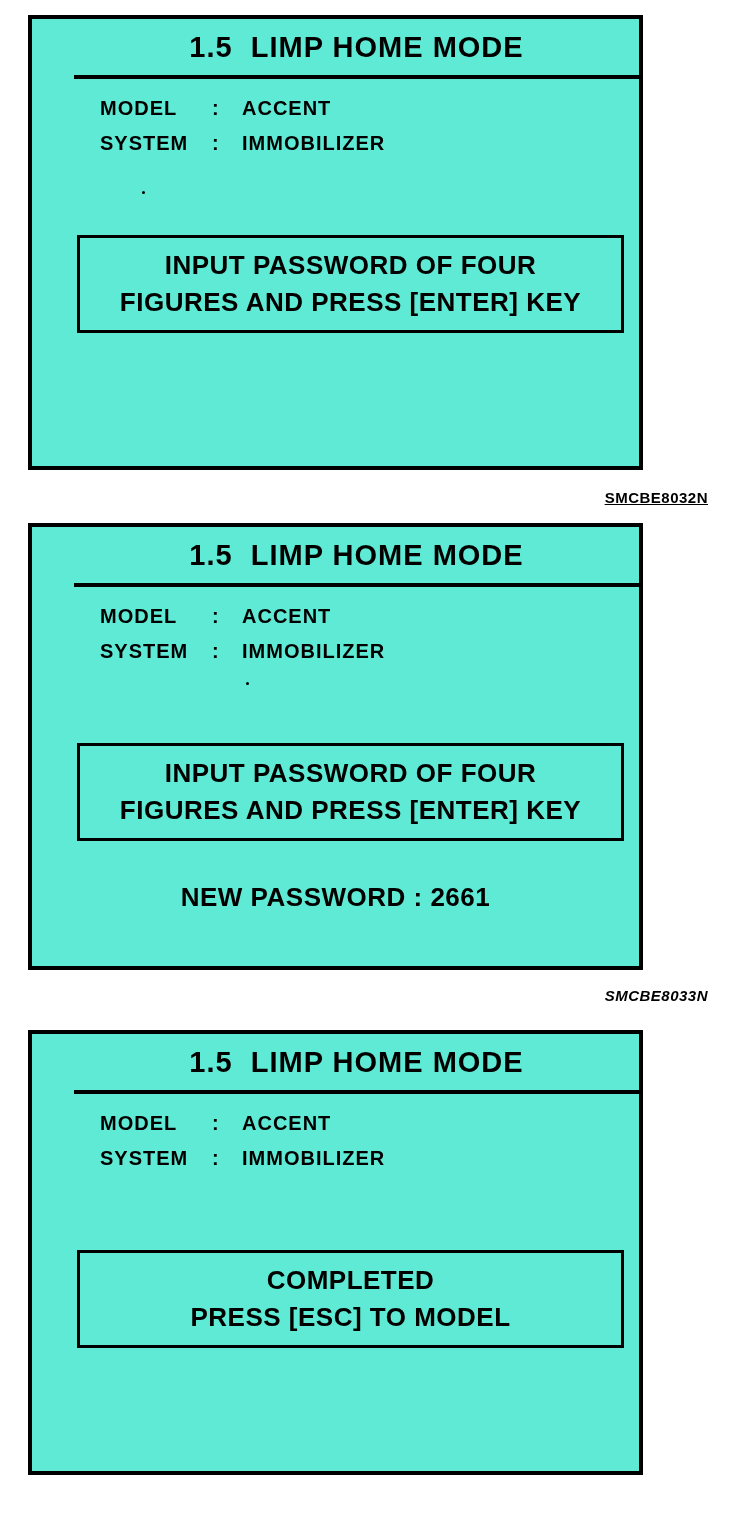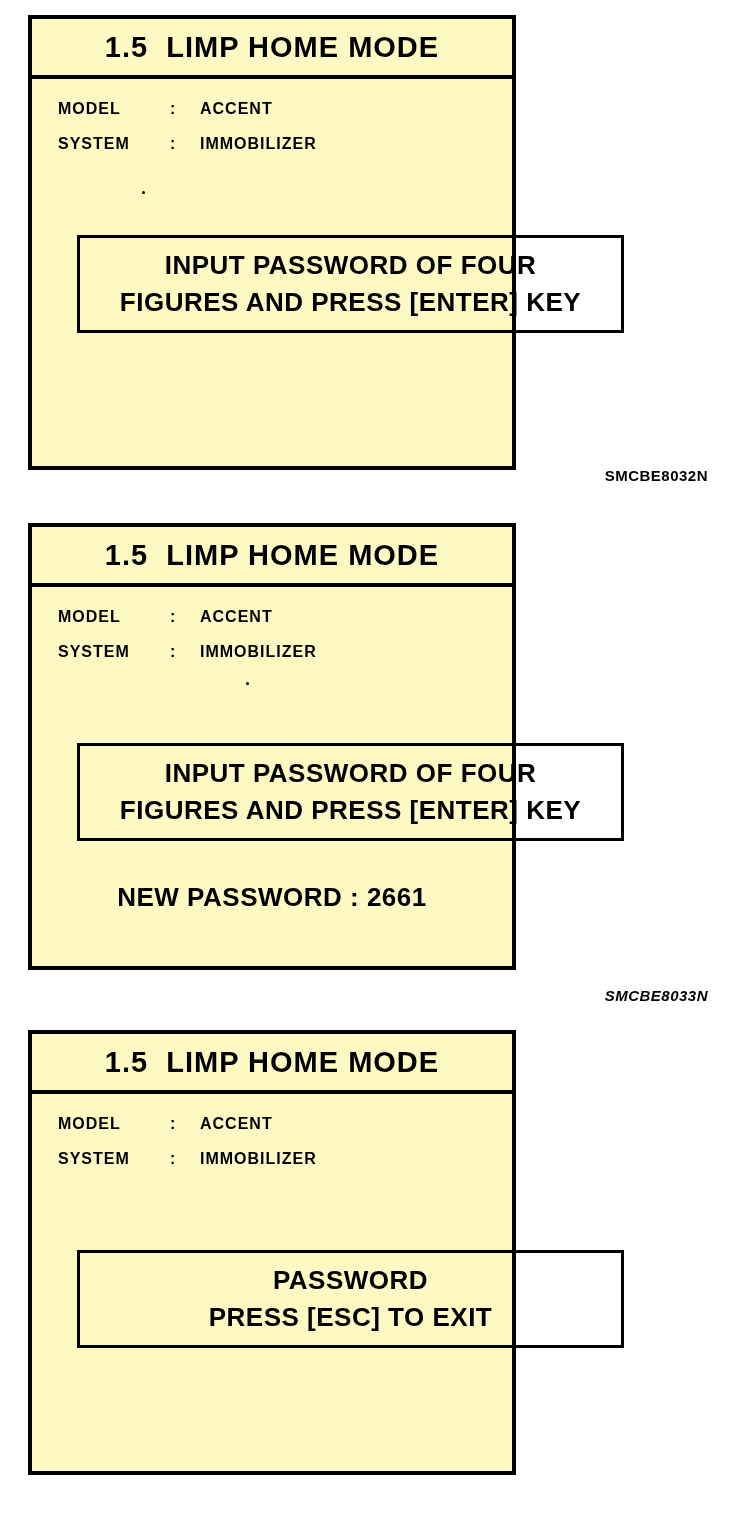--- a/index.html
+++ b/index.html
@@ -12,45 +12,46 @@
     width: 736px;
     height: 1522px;
     font-family: "Liberation Sans", sans-serif;
     font-weight: 700;
     color: #000000;
     overflow: hidden;
   }
   .screen {
     position: absolute;
     left: 28px;
-    width: 488px;
+    width: 615px;
     box-sizing: border-box;
     border: 4px solid #000;
-    background: #fef9c3;
+    background: #5eead4;
+    padding-left: 42px;
   }
   #screen1 { top: 15px;   height: 455px; }
   #screen2 { top: 523px;  height: 447px; }
   #screen3 { top: 1030px; height: 445px; }
 
   .title-bar {
     height: 56px;
     border-bottom: 4px solid #000;
     display: flex;
     align-items: center;
     justify-content: center;
   }
   .title {
     font-size: 29px;
     letter-spacing: 1px;
     white-space: pre;
   }
 
   .fields {
     margin: 12px 0 0 26px;
-    font-size: 16px;
+    font-size: 20px;
     letter-spacing: 1px;
     line-height: 35px;
   }
   .frow { display: flex; }
   .flabel { width: 112px; }
   .fsep   { width: 30px; }
 
   .msgbox {
     position: absolute;
     left: 24px;
@@ -81,21 +82,21 @@
     line-height: 30px;
     white-space: pre;
   }
 
   .caption {
     position: absolute;
     right: 28px;
     font-size: 15px;
     letter-spacing: 0.5px;
   }
-  #caption1 { top: 467px; }
+  #caption1 { top: 489px; text-decoration: underline; }
   #caption2 { top: 987px; font-style: italic; }
   #caption3 { top: 1523px; }
 
   .speck {
     position: absolute;
     width: 3px;
     height: 3px;
     background: #000;
     border-radius: 50%;
   }
@@ -162,20 +163,20 @@
       <span class="fsep">:</span>
       <span class="fvalue">ACCENT</span>
     </div>
     <div class="frow">
       <span class="flabel">SYSTEM</span>
       <span class="fsep">:</span>
       <span class="fvalue">IMMOBILIZER</span>
     </div>
   </div>
   <div class="msgbox">
-    <div>PASSWORD</div>
-    <div>PRESS [ESC] TO EXIT</div>
+    <div>COMPLETED</div>
+    <div>PRESS [ESC] TO MODEL</div>
   </div>
 </section>
 <div class="caption" id="caption3">SMCBE8034N</div>
 
 <div class="speck" id="speck1"></div>
 <div class="speck" id="speck2"></div>
 
 </body></html>

